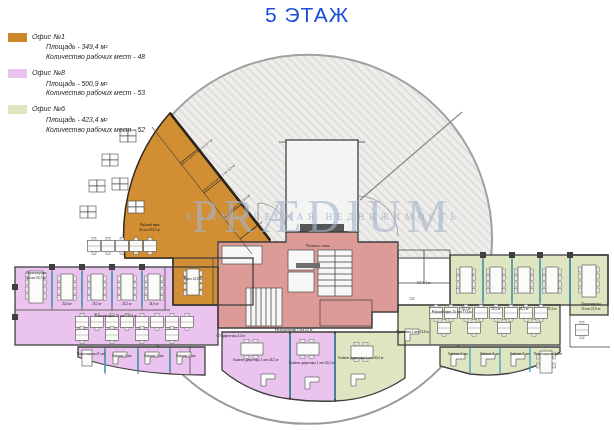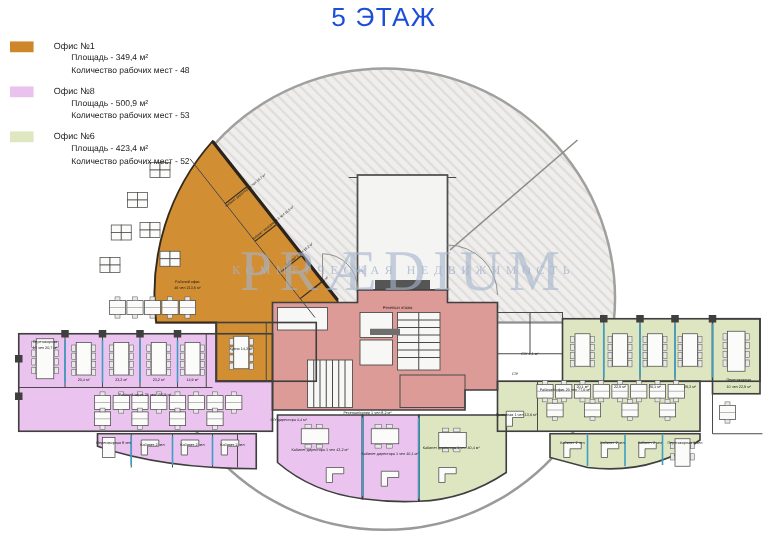--- a/index.html
+++ b/index.html
@@ -3,21 +3,21 @@
 <meta charset="utf-8">
 <style>
   html,body{margin:0;padding:0;background:#fff;}
   .stage{position:relative;width:614px;height:430px;background:#ffffff;overflow:hidden;
          font-family:"Liberation Sans",sans-serif;}
   .title{position:absolute;top:3px;left:0;width:100%;text-align:center;
          font-size:21px;letter-spacing:1px;color:#1d4ed8;}
   .legend{position:absolute;left:8px;top:32px;z-index:5;}
   .lrow{display:flex;align-items:flex-start;margin-bottom:6px;}
   .sw{margin-top:1px;flex:0 0 auto;}
-  .ltxt{margin-left:16px;font-size:6.8px;color:#1c1c1c;line-height:1.45;}
+  .ltxt{margin-left:5px;font-size:6.8px;color:#1c1c1c;line-height:1.45;font-style:italic;}
   .lname{font-size:7.2px;}
   .lline{margin-left:14px;white-space:nowrap;}
   .plan{position:absolute;left:0;top:0;}
   .wm{position:absolute;left:158px;top:190px;width:330px;text-align:center;z-index:6;
       font-family:"Liberation Serif",serif;font-size:46px;letter-spacing:6px;
       color:rgba(165,179,203,0.62);pointer-events:none;}
   .wms{position:absolute;left:168px;top:212px;width:310px;text-align:center;z-index:6;
       font-family:"Liberation Serif",serif;font-size:9.5px;letter-spacing:4.5px;
       color:rgba(165,179,203,0.8);pointer-events:none;white-space:nowrap;}
   .wallT{stroke:#3F3F3F;stroke-width:1.3;fill:none;}

